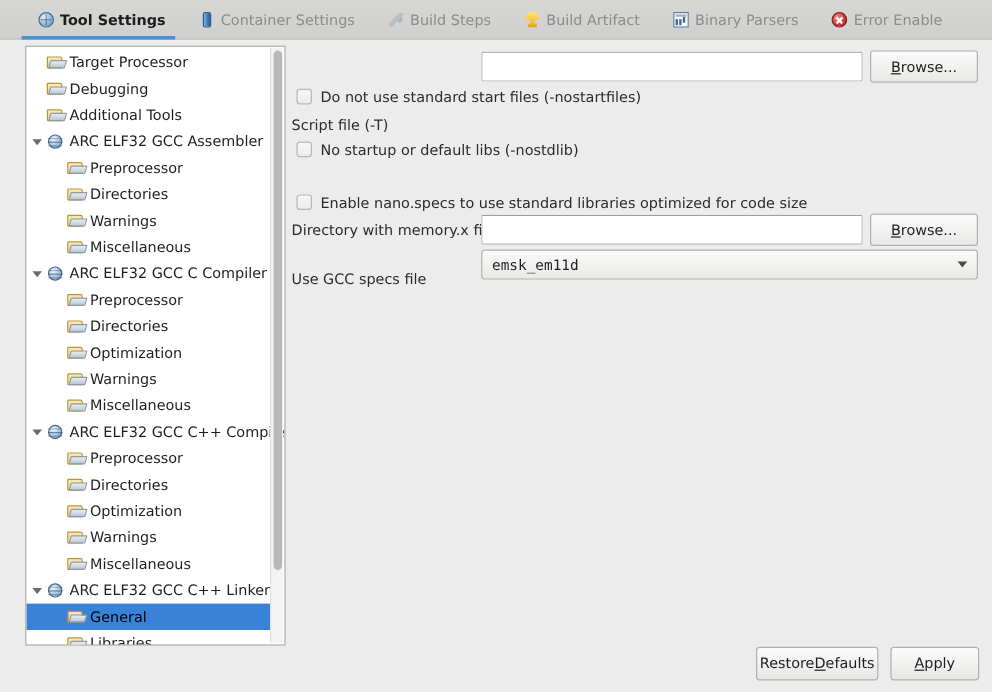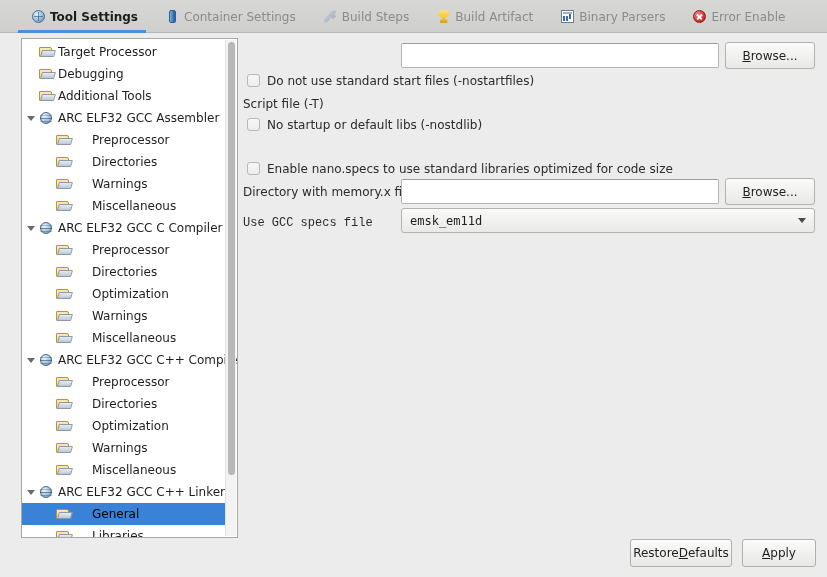--- a/index.html
+++ b/index.html
@@ -183,21 +183,21 @@
     align-items: center;
     justify-content: center;
   }
   .twist .tri {
     width: 0; height: 0;
     border-left: 4.5px solid transparent;
     border-right: 4.5px solid transparent;
     border-top: 5px solid #6a6a6a;
   }
   .indent-1 { padding-left: 17px; }
-  .indent-2 { padding-left: 34px; gap: 17px; }
+  .indent-2 { padding-left: 34px; }
 
   .tico {
     width: 16px; height: 14px;
     flex: 0 0 16px;
     position: relative;
     margin-right: 3px;
   }
   
   .ic-folder::before {
     content: "";
@@ -548,21 +548,21 @@
   <div class="row" style="top:142px; height:27px;">
     <span class="flabel" style="position:absolute; left:0; top:5px;">Directory with memory.x file</span>
   </div>
   <div class="textfield" style="left:158px; top:141px; width:318px;"></div>
   <div class="btn" style="left:482px; top:140px; width:90px;">
     <span class="mn">B</span>
       <span>rowse...</span>
   </div>
 
   <div class="row" style="top:172px; height:25px;">
-    <span class="flabel" style="position:absolute; left:0; top:6px;font-family:Liberation Mono, monospace;">Use GCC specs file</span>
+    <span class="flabel" style="position:absolute; left:0; top:16px;">Use GCC specs file</span>
   </div>
   <div class="combo" style="left:158px; top:170px; width:414px;">
     <span class="cval">emsk_em11d</span>
     <span class="carrow"></span>
   </div>
 
 </div>
 
 <div class="footer">
   <div class="fbtn" style="left:630px; top:10px; width:102px;">

